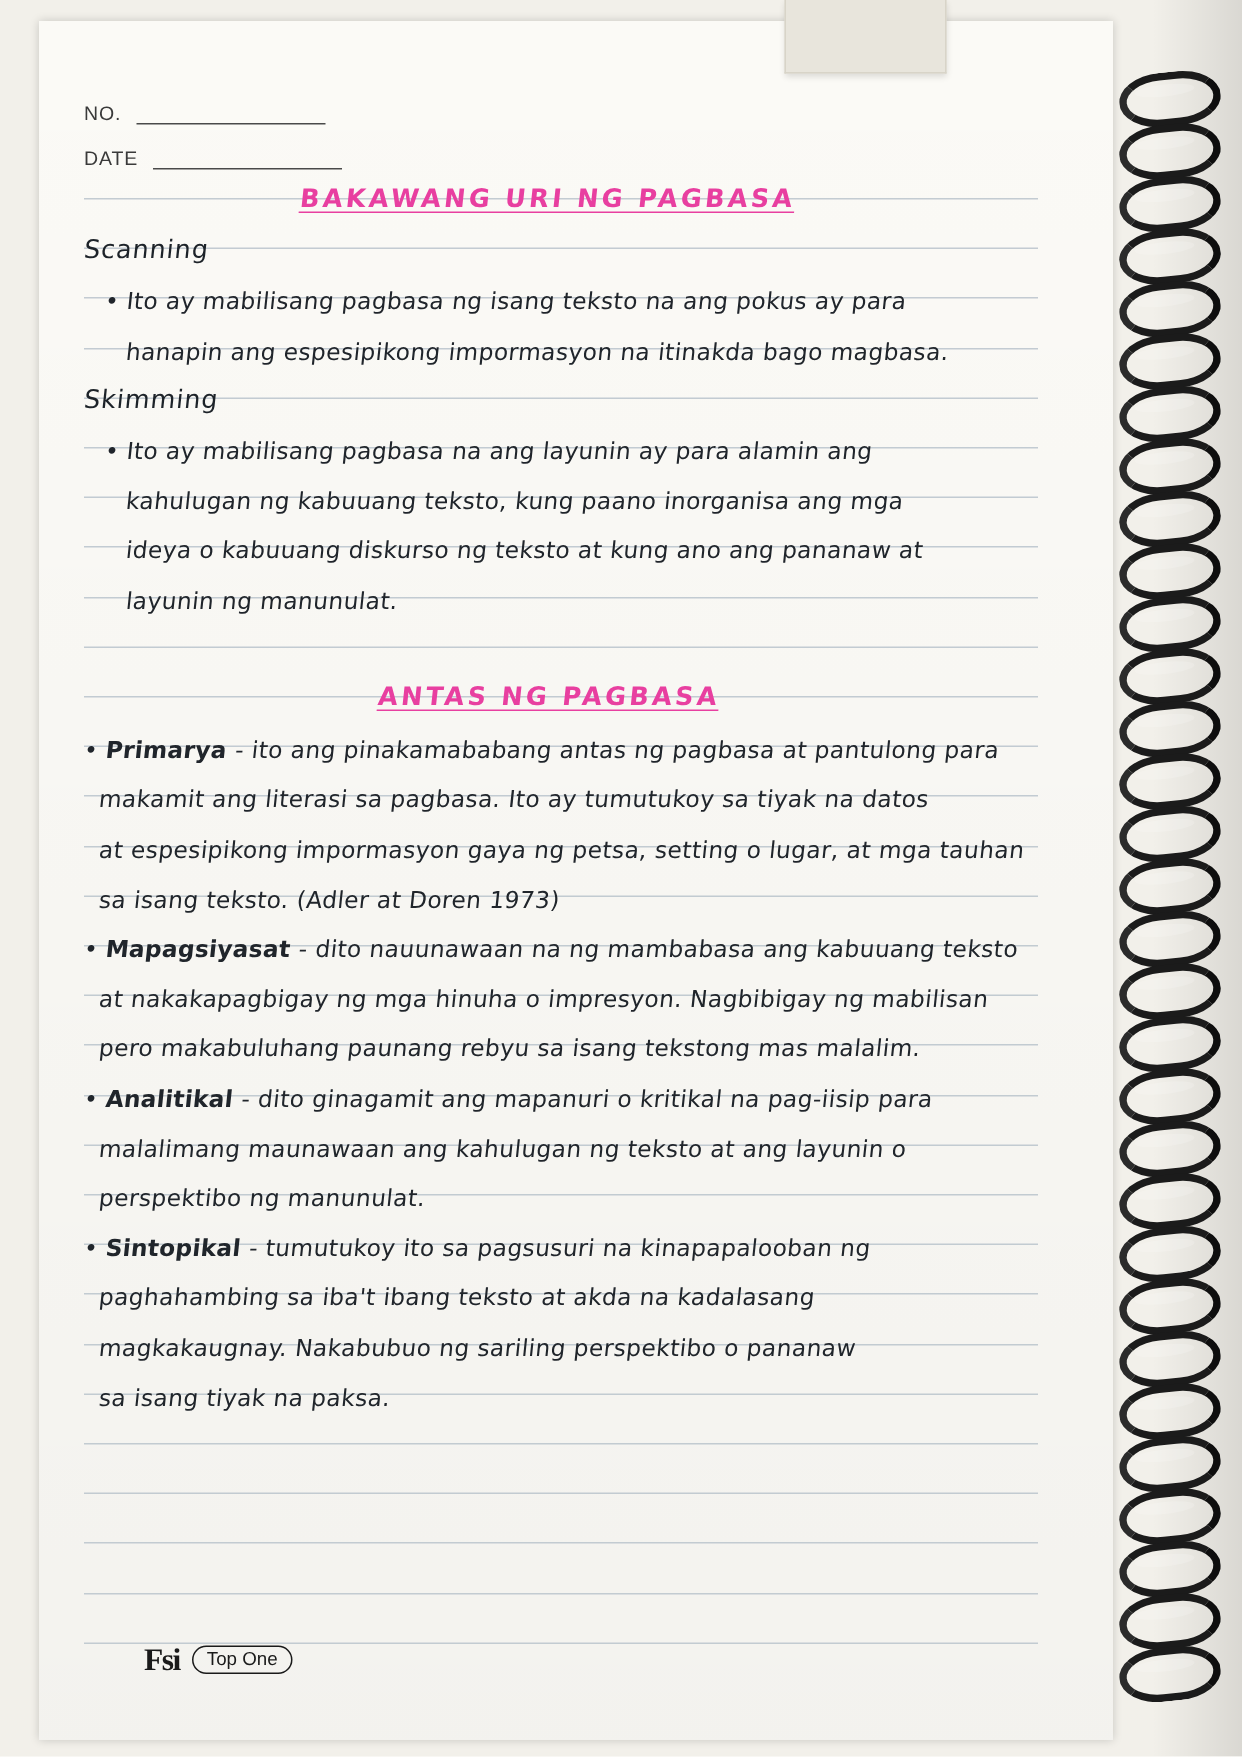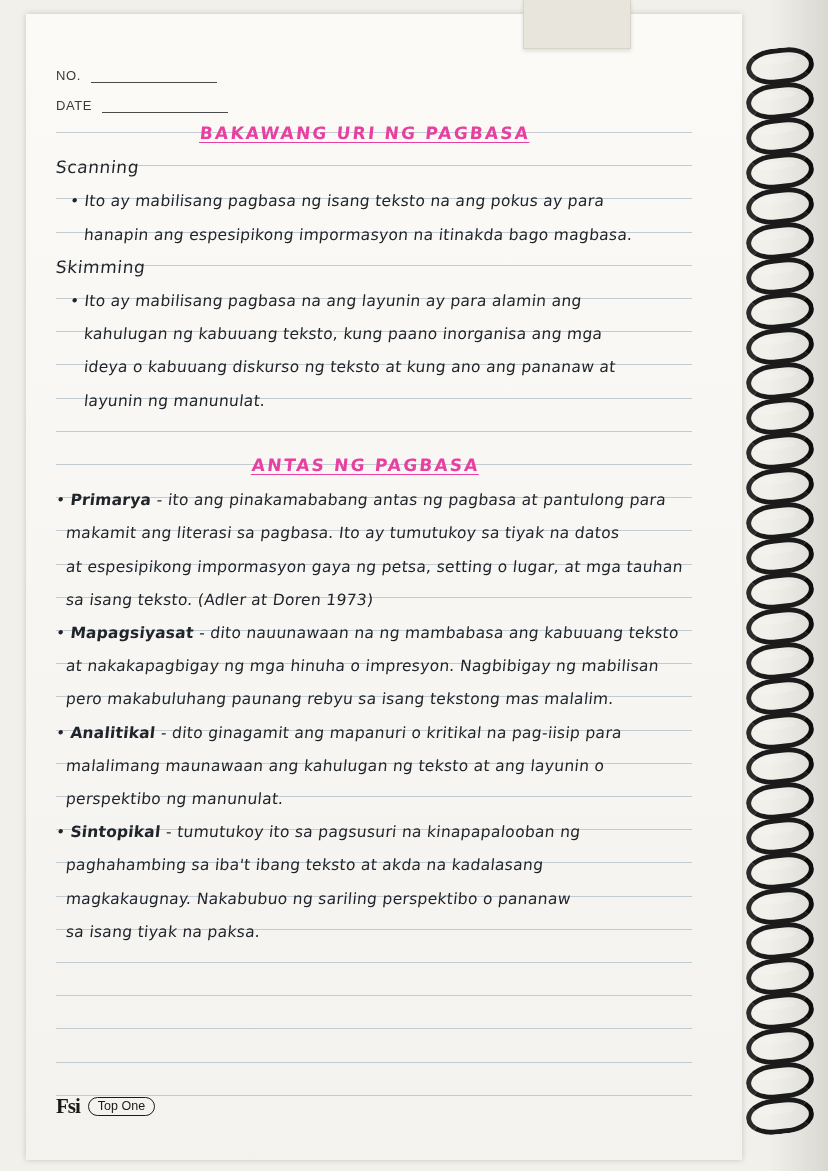--- a/index.html
+++ b/index.html
@@ -169,20 +169,21 @@
     display: flex;
     align-items: center;
     gap: 8px;
   }
   .brand .fsi {
     font-family: "Liberation Serif", serif;
     font-weight: bold;
     font-size: 21px;
     color: #1a1a1a;
     letter-spacing: -1px;
+    margin-left: 40px;
   }
   .brand .pill {
     border: 1.6px solid #1a1a1a;
     border-radius: 11px;
     padding: 1px 9px 2px 9px;
     font-family: "Liberation Sans", sans-serif;
     font-size: 12.5px;
     color: #1a1a1a;
   }
 </style>

